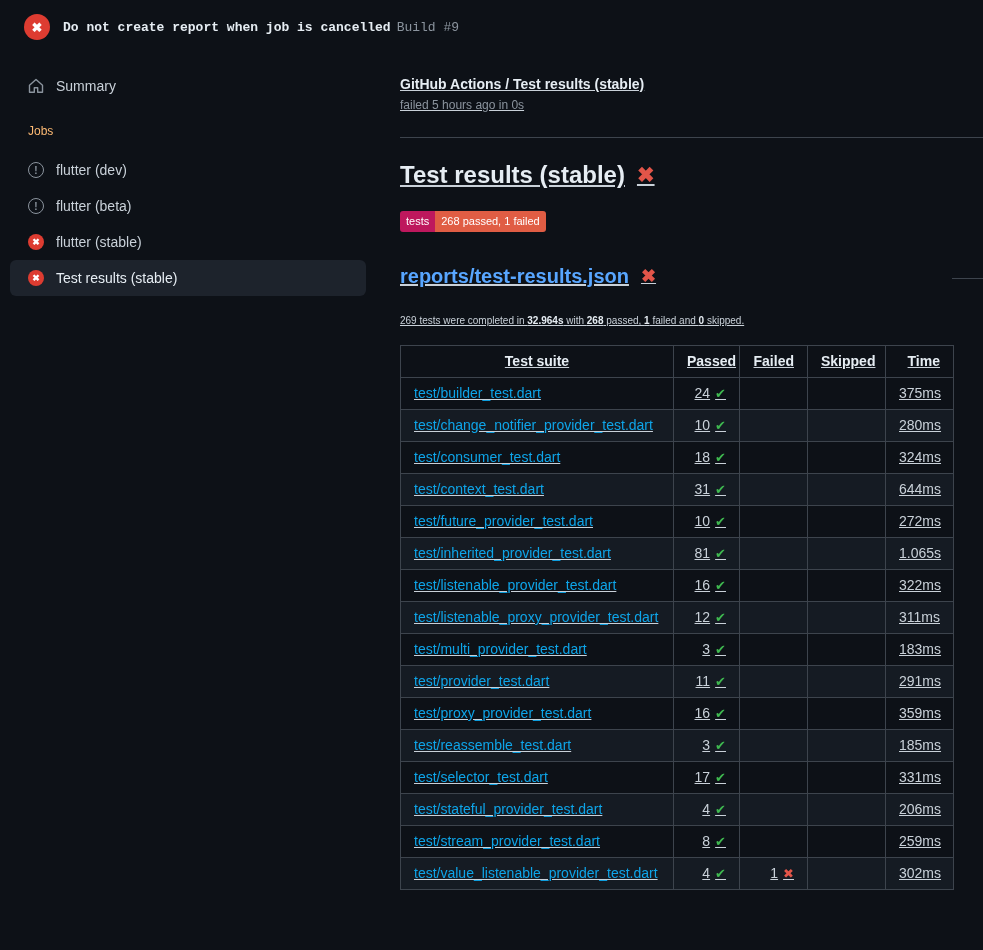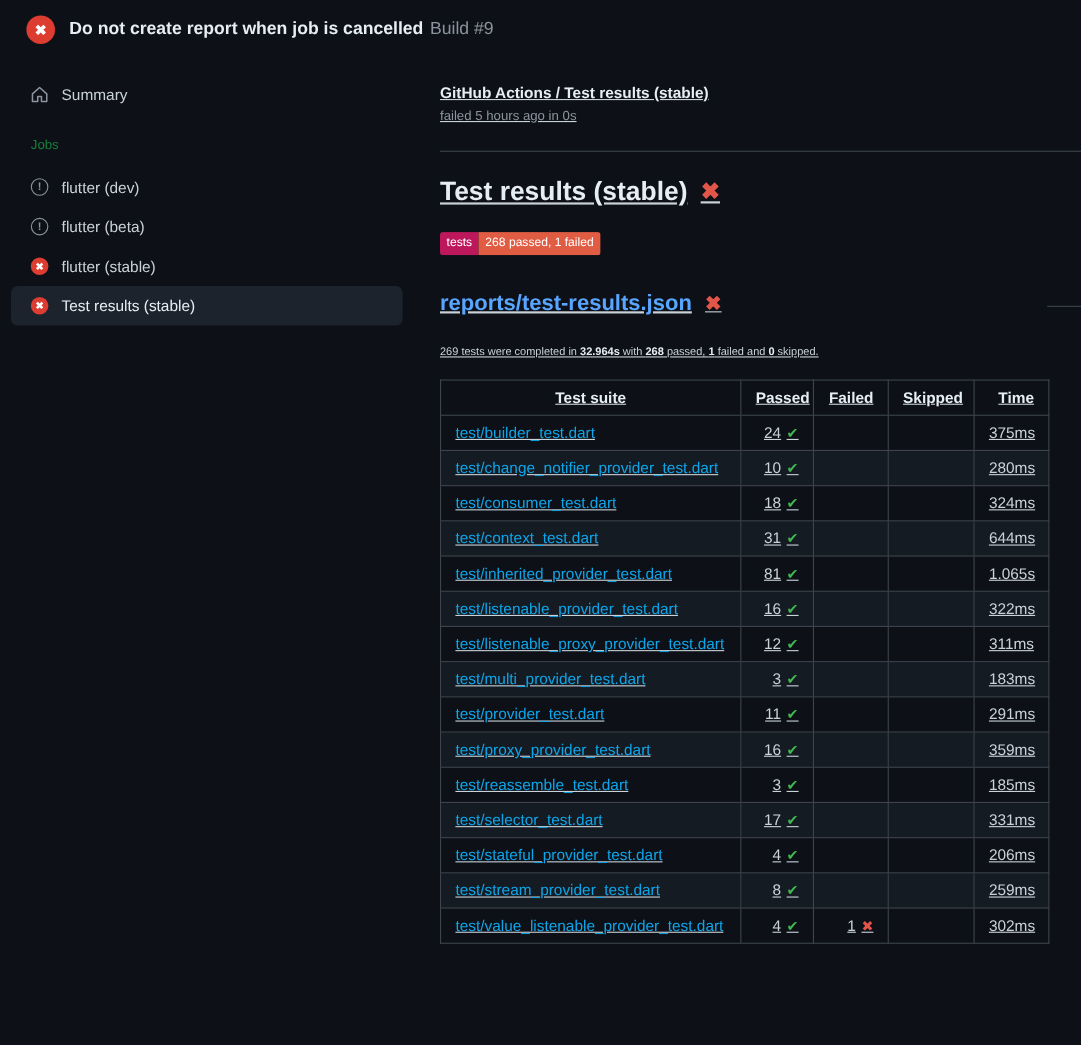--- a/index.html
+++ b/index.html
@@ -20,21 +20,21 @@
   .icon-circle-x {
     display: inline-flex; align-items: center; justify-content: center;
     border-radius: 50%;
     background: #dd3c31;
     color: #ffffff;
     flex: none;
     font-weight: bold;
   }
   .icon-circle-x.large { width: 26px; height: 26px; font-size: 13px; }
   .icon-circle-x.small { width: 16px; height: 16px; font-size: 9px; }
-  .run-title { font-size: 16px; font-weight: 700; color: #e6edf3; margin: 0; }
+  .run-title { font-size: 13px; font-weight: 700; color: #e6edf3; margin: 0; font-family: Liberation Mono, monospace; }
   .build-number { color: #8b949e; font-weight: 400; margin-left: 6px; }
 
   
   .layout { display: flex; align-items: flex-start; }
 
   
   .sidebar { width: 376px; flex: none; padding-top: 16px; }
   .sidebar-item {
     display: flex; align-items: flex-end; gap: 12px;
     margin: 0 10px; padding: 10px 18px;
@@ -43,21 +43,21 @@
     cursor: pointer;
   }
   .sidebar-item.selected { background: #1d232c; color: #e6edf3; }
   .icon-neutral {
     width: 16px; height: 16px; border-radius: 50%;
     border: 1.5px solid #8b949e; color: #8b949e;
     display: inline-flex; align-items: center; justify-content: center;
     font-size: 10px; font-weight: bold; flex: none;
   }
   .home-icon { width: 16px; height: 16px; flex: none; }
-  .jobs-label { font-size: 12px; color: #15803d; padding: 20px 28px 14px 28px; }
+  .jobs-label { font-size: 12px; color: #fdba74; padding: 20px 28px 14px 28px; }
 
   
   .main { flex: 1; padding: 24px 0 0 24px; position: relative; min-width: 0; text-decoration: underline; }
   .breadcrumb { font-size: 14px; font-weight: 700; color: #e6edf3; line-height: 17px; }
   .status-line { font-size: 12px; color: #8b949e; margin-top: 5px; line-height: 15px; }
   .divider { border: none; border-top: 1px solid #3d444d; margin: 24px 0 0 0; }
 
   .section-title {
     margin: 22px 0 0 0;
     font-size: 24px; font-weight: 700; color: #e6edf3;
@@ -212,20 +212,27 @@
             <td class="time-cell">324ms</td>
           </tr>
           <tr>
             <td class="suite-cell"><a href="#">test/context_test.dart</a></td>
             <td class="num-cell"><span>31</span><span class="check">✔</span></td>
             <td class="num-cell"></td>
             <td class="num-cell"></td>
             <td class="time-cell">644ms</td>
           </tr>
           <tr>
+            <td class="suite-cell"><a href="#">test/future_provider_test.dart</a></td>
+            <td class="num-cell"><span>10</span><span class="check">✔</span></td>
+            <td class="num-cell"></td>
+            <td class="num-cell"></td>
+            <td class="time-cell">272ms</td>
+          </tr>
+          <tr>
             <td class="suite-cell"><a href="#">test/inherited_provider_test.dart</a></td>
             <td class="num-cell"><span>81</span><span class="check">✔</span></td>
             <td class="num-cell"></td>
             <td class="num-cell"></td>
             <td class="time-cell">1.065s</td>
           </tr>
           <tr>
             <td class="suite-cell"><a href="#">test/listenable_provider_test.dart</a></td>
             <td class="num-cell"><span>16</span><span class="check">✔</span></td>
             <td class="num-cell"></td>

